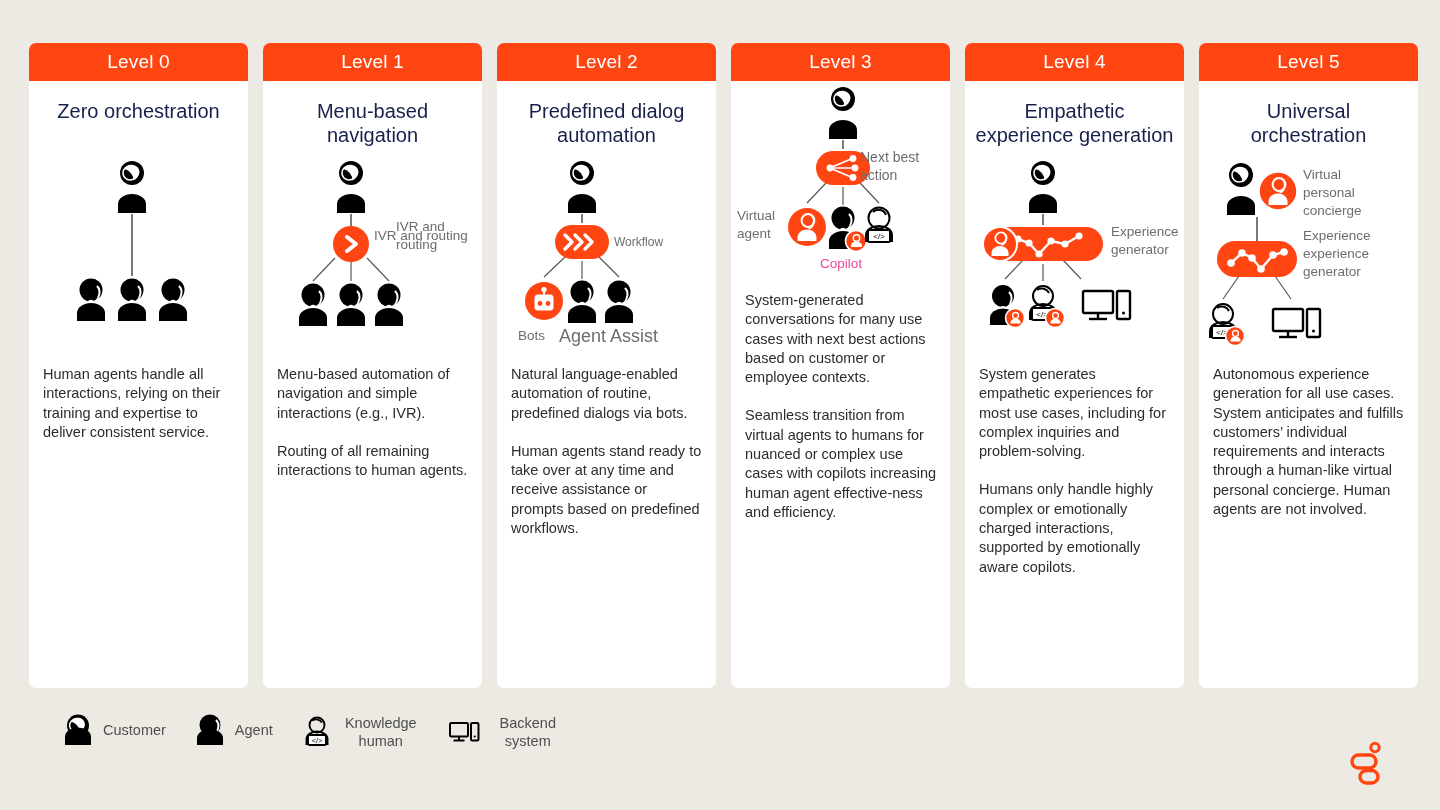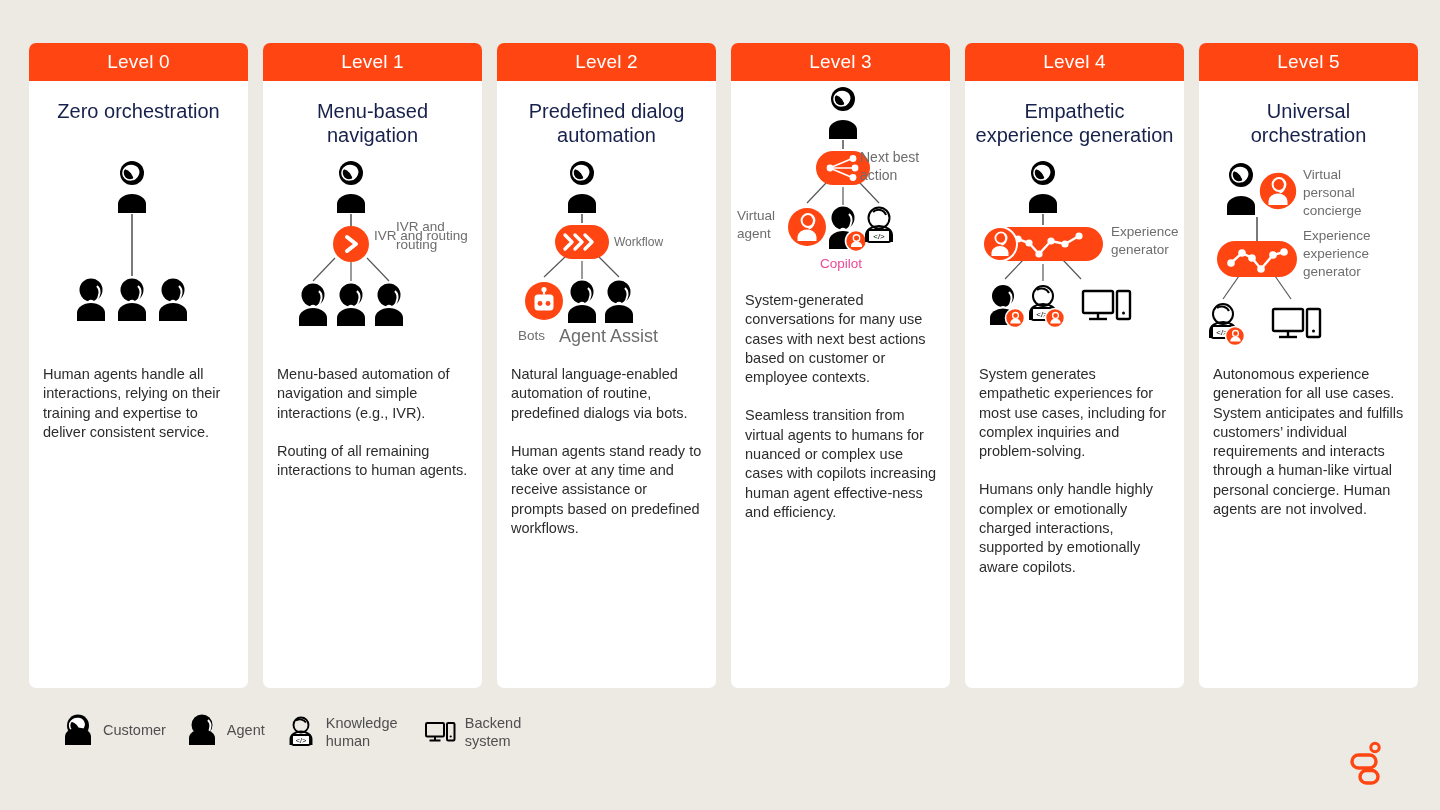--- a/index.html
+++ b/index.html
@@ -62,21 +62,22 @@
     flex: 1 1 auto;
   }
   .card-body p { margin-bottom: 19px; }
 
   
   .legend {
     position: absolute;
     left: 62px; top: 714px;
     display: flex;
     align-items: flex-start;
-    gap: 20px;
+    gap: 28px;
+    text-align: center;
   }
   .legend-item { display: flex; align-items: center; gap: 9px; }
   .legend-label {
     color: #4f4f4f;
     font-size: 14.5px;
     line-height: 18px;
     max-width: 78px;
   }
   .legend-icon { width: 32px; height: 32px; flex: 0 0 auto; }
 

